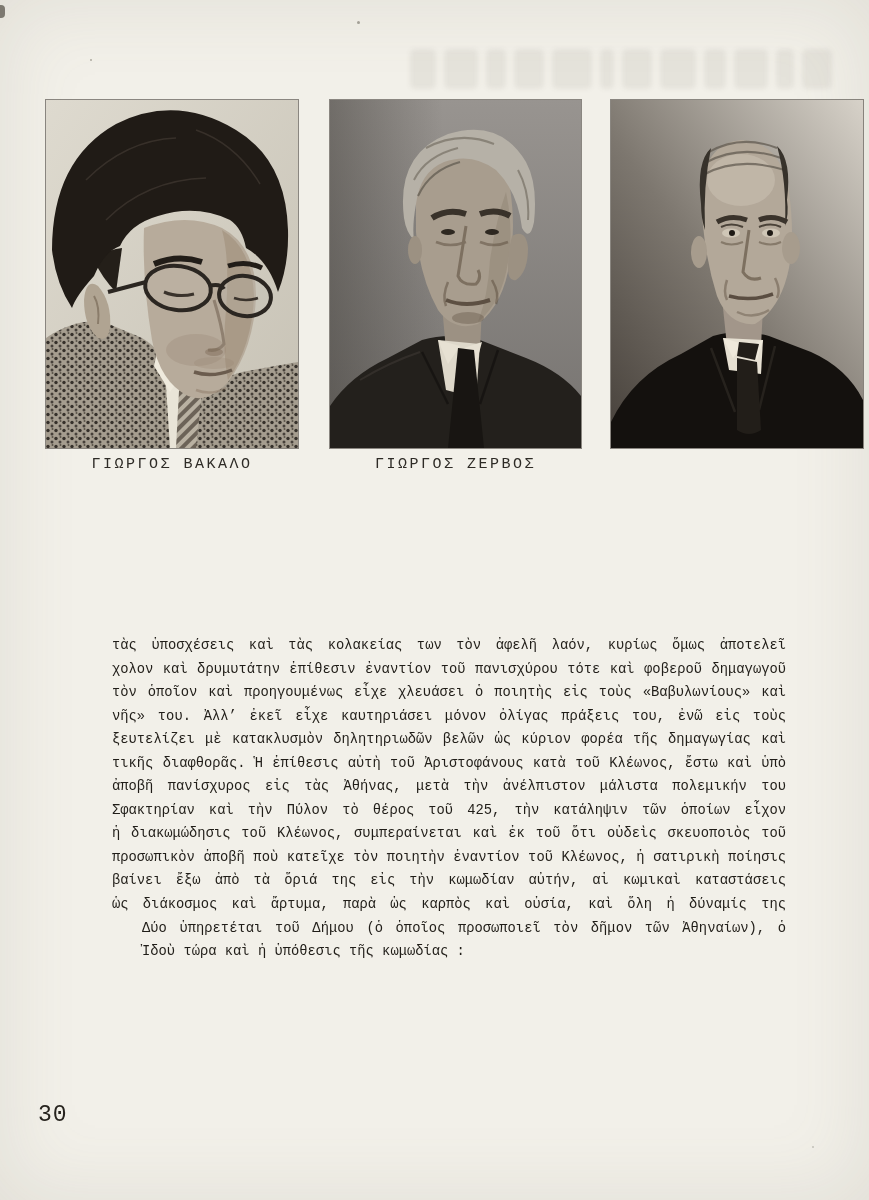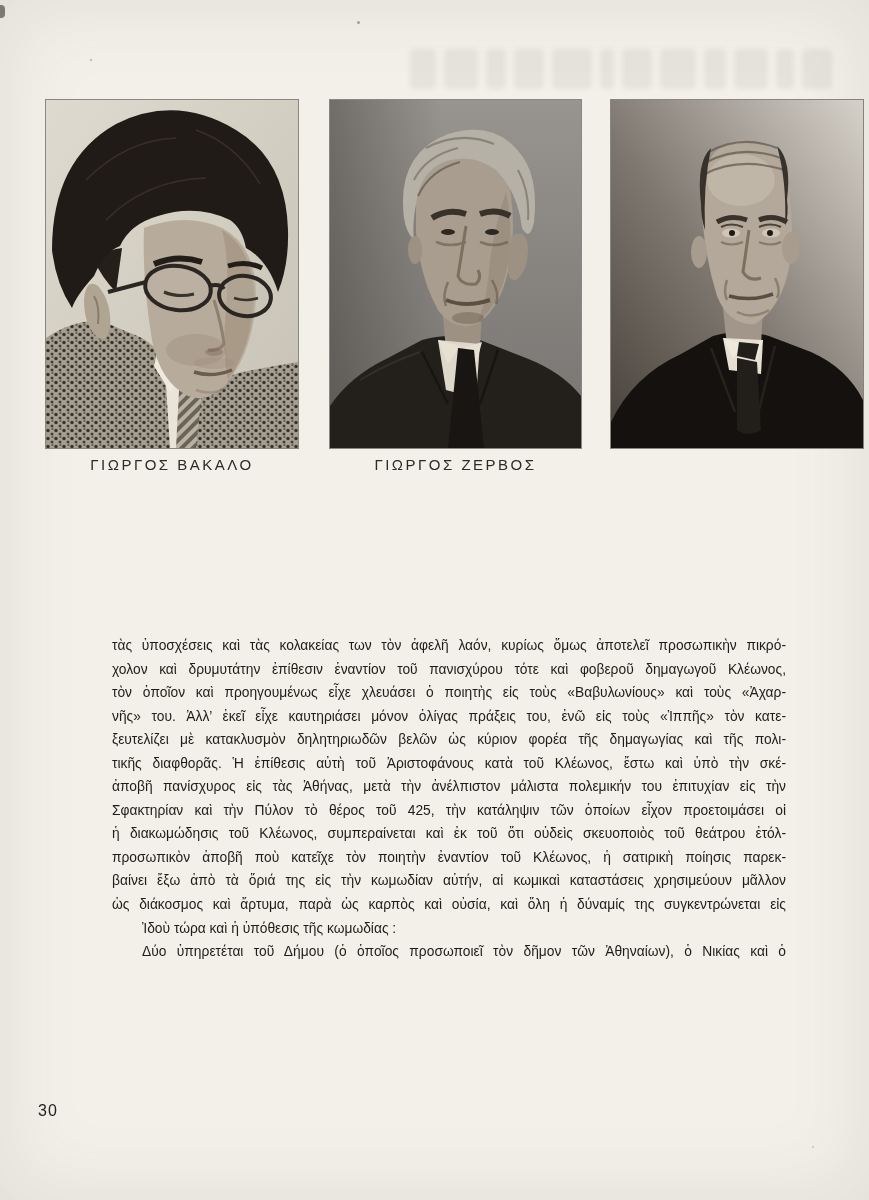--- a/index.html
+++ b/index.html
@@ -4,21 +4,21 @@
 <style>
   html,body{margin:0;padding:0;}
   body{background:#888;}
   .page{
     position:relative;
     width:869px;height:1200px;
     margin:0 auto;
     background:#f2f0e9;
     box-shadow:inset 0 0 80px rgba(120,112,98,.14);
     overflow:hidden;
-    font-family:Liberation Sans, sans-serif;
+    font-family:Liberation Mono, monospace;
   }
   
   .ghost{
     position:absolute;left:410px;top:42px;width:455px;height:54px;
     display:flex;align-items:center;gap:8px;
     filter:blur(2.5px);opacity:.6;
   }
   .ghost span{display:block;height:40px;border-radius:5px;background:rgba(105,100,90,.16);}
   
   .speck{position:absolute;background:#5a564c;border-radius:50%;}
@@ -52,21 +52,21 @@
     position:absolute;left:112px;top:634px;width:674px;
     font-size:13.8px;line-height:23.55px;
     color:#201d18;
   }
   .line{height:23.55px;overflow:hidden;}
   .line.j{text-align:justify;text-align-last:justify;}
   .line.indent{padding-left:30px;}
 
   .pageno{
     position:absolute;left:38px;top:1102px;
-    font-size:16px;color:#26231e;letter-spacing:1px;
+    font-size:23px;color:#26231e;letter-spacing:1px;
   }
 </style>
 </head>
 <body>
 
 <div class="page">
 
   <div class="ghost">
     <span style="width:26px"></span>
       <span style="width:34px"></span>
@@ -252,19 +252,19 @@
     <div class="line j">τὸν ὁποῖον καὶ προηγουμένως εἶχε χλευάσει ὁ ποιητὴς εἰς τοὺς «Βαβυλωνίους» καὶ τοὺς «Ἀχαρ-</div>
     <div class="line j">νῆς» του. Ἀλλ’ ἐκεῖ εἶχε καυτηριάσει μόνον ὀλίγας πράξεις του, ἐνῶ εἰς τοὺς «Ἱππῆς» τὸν κατε-</div>
     <div class="line j">ξευτελίζει μὲ κατακλυσμὸν δηλητηριωδῶν βελῶν ὡς κύριον φορέα τῆς δημαγωγίας καὶ τῆς πολι-</div>
     <div class="line j">τικῆς διαφθορᾶς. Ἡ ἐπίθεσις αὐτὴ τοῦ Ἀριστοφάνους κατὰ τοῦ Κλέωνος, ἔστω καὶ ὑπὸ τὴν σκέ-</div>
     <div class="line j">ἀποβῆ πανίσχυρος εἰς τὰς Ἀθήνας, μετὰ τὴν ἀνέλπιστον μάλιστα πολεμικήν του ἐπιτυχίαν εἰς τὴν</div>
     <div class="line j">Σφακτηρίαν καὶ τὴν Πύλον τὸ θέρος τοῦ 425, τὴν κατάληψιν τῶν ὁποίων εἶχον προετοιμάσει οἱ</div>
     <div class="line j">ἡ διακωμώδησις τοῦ Κλέωνος, συμπεραίνεται καὶ ἐκ τοῦ ὅτι οὐδεὶς σκευοποιὸς τοῦ θεάτρου ἐτόλ-</div>
     <div class="line j">προσωπικὸν ἀποβῆ ποὺ κατεῖχε τὸν ποιητὴν ἐναντίον τοῦ Κλέωνος, ἡ σατιρικὴ ποίησις παρεκ-</div>
     <div class="line j">βαίνει ἔξω ἀπὸ τὰ ὅριά της εἰς τὴν κωμωδίαν αὐτήν, αἱ κωμικαὶ καταστάσεις χρησιμεύουν μᾶλλον</div>
     <div class="line j">ὡς διάκοσμος καὶ ἄρτυμα, παρὰ ὡς καρπὸς καὶ οὐσία, καὶ ὅλη ἡ δύναμίς της συγκεντρώνεται εἰς</div>
+    <div class="line j indent">Δύο ὑπηρετέται τοῦ Δήμου (ὁ ὁποῖος προσωποιεῖ τὸν δῆμον τῶν Ἀθηναίων), ὁ Νικίας καὶ ὁ</div>
     <div class="line indent">Ἰδοὺ τώρα καὶ ἡ ὑπόθεσις τῆς κωμωδίας :</div>
-    <div class="line j indent">Δύο ὑπηρετέται τοῦ Δήμου (ὁ ὁποῖος προσωποιεῖ τὸν δῆμον τῶν Ἀθηναίων), ὁ Νικίας καὶ ὁ</div>
   </main>
 
   <div class="pageno">30</div>
 
 </div>
 
 </body></html>

